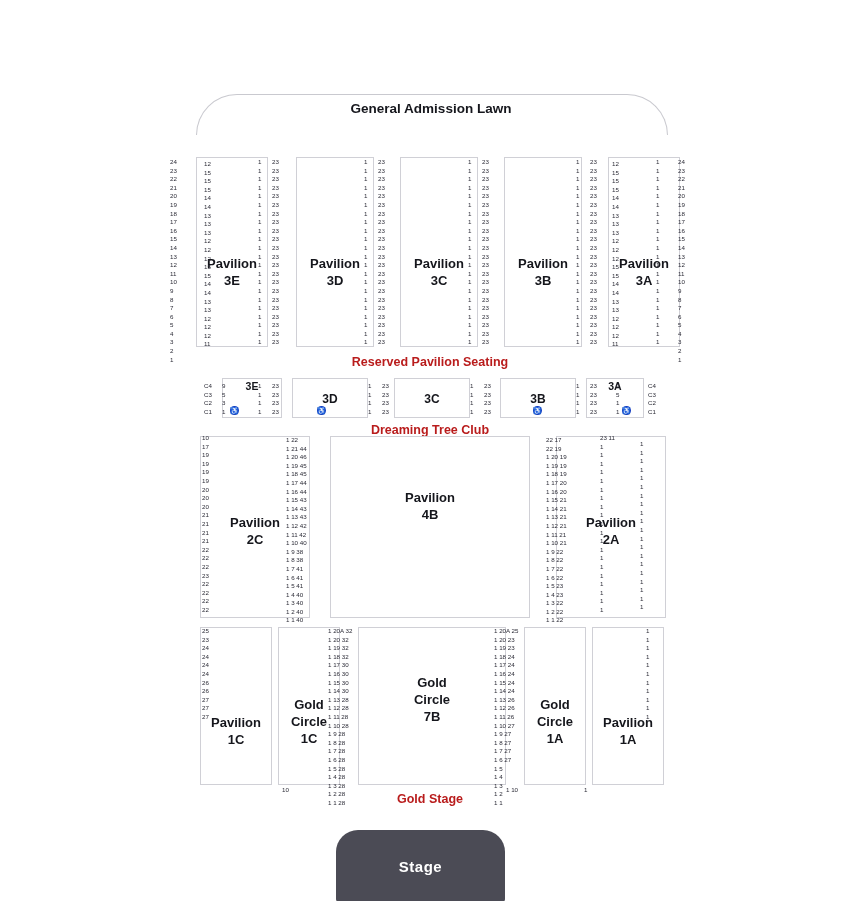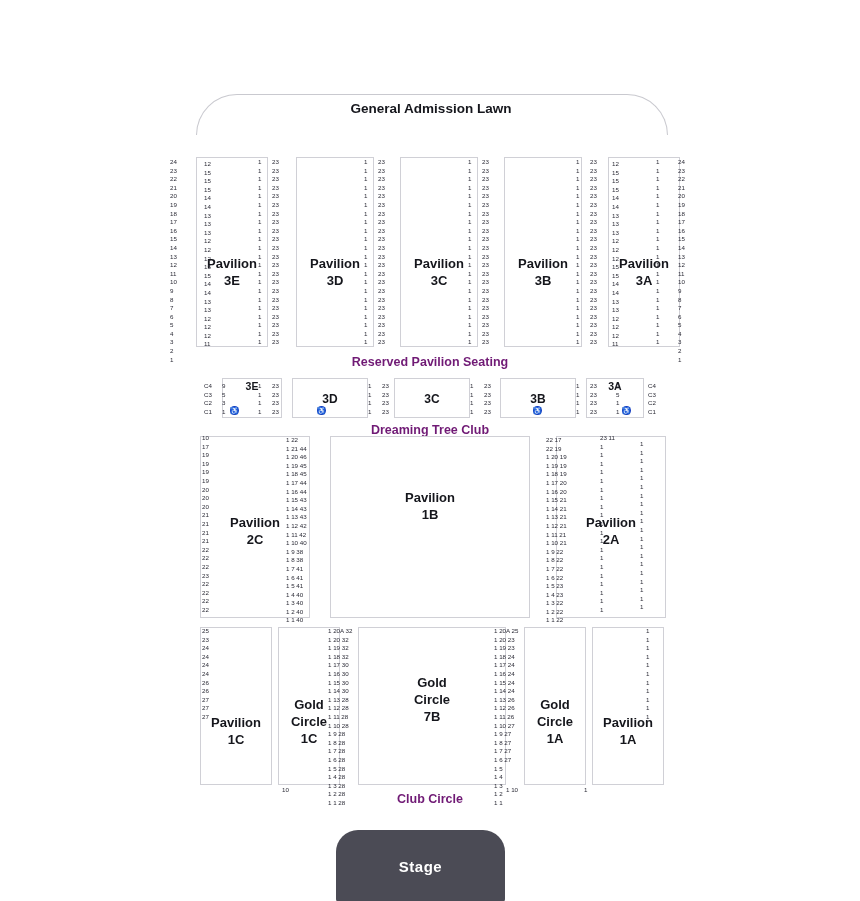--- a/index.html
+++ b/index.html
@@ -44,21 +44,21 @@
     font-weight: bold;
     color: #15161c;
     line-height: 17px;
     pointer-events: none;
   }
   .band-label {
     position: absolute;
     text-align: center;
     font-size: 12.5px;
     font-weight: bold;
-    color: #701a75;
+    color: #b91c1c;
     width: 100%;
     left: 0;
   }
   .small-label {
     position: absolute;
     font-size: 10.5px;
     font-weight: bold;
     color: #15161c;
     text-align: center;
   }
@@ -565,21 +565,21 @@
   <div class="blk" style="left:200px;top:392px;width:110px;height:182px;"></div>
   <div class="blk" style="left:330px;top:392px;width:200px;height:182px;"></div>
   <div class="blk" style="left:556px;top:392px;width:110px;height:182px;"></div>
 
   <div class="section-label" style="left:200px;top:470px;width:110px;">
     <span>Pavilion</span><br>
     <span>2C</span>
   </div>
   <div class="section-label" style="left:330px;top:445px;width:200px;">
     <span>Pavilion</span><br>
-    <span>1B</span>
+    <span>4B</span>
   </div>
   <div class="section-label" style="left:556px;top:470px;width:110px;">
     <span>Pavilion</span><br>
     <span>2A</span>
   </div>
 
   <div id="p2-nums">
       <div class="numcol" style="left: 202px; top: 390px;">
         <div>10</div>
         <div>17</div>
@@ -805,18 +805,18 @@
         <div>10</div>
       </div>
       <div class="numcol" style="left: 584px; top: 742px;">
         <div>1</div>
       </div>
       <div class="numcol" style="left: 506px; top: 742px;">
         <div>1  10</div>
       </div>
     </div>
 
-  <div class="band-label" style="top:748px;">Club Circle</div>
+  <div class="band-label" style="top:748px;">Gold Stage</div>
 
   <div class="stage">
     <span>Stage</span>
   </div>
 </div>
 
 </body></html>

